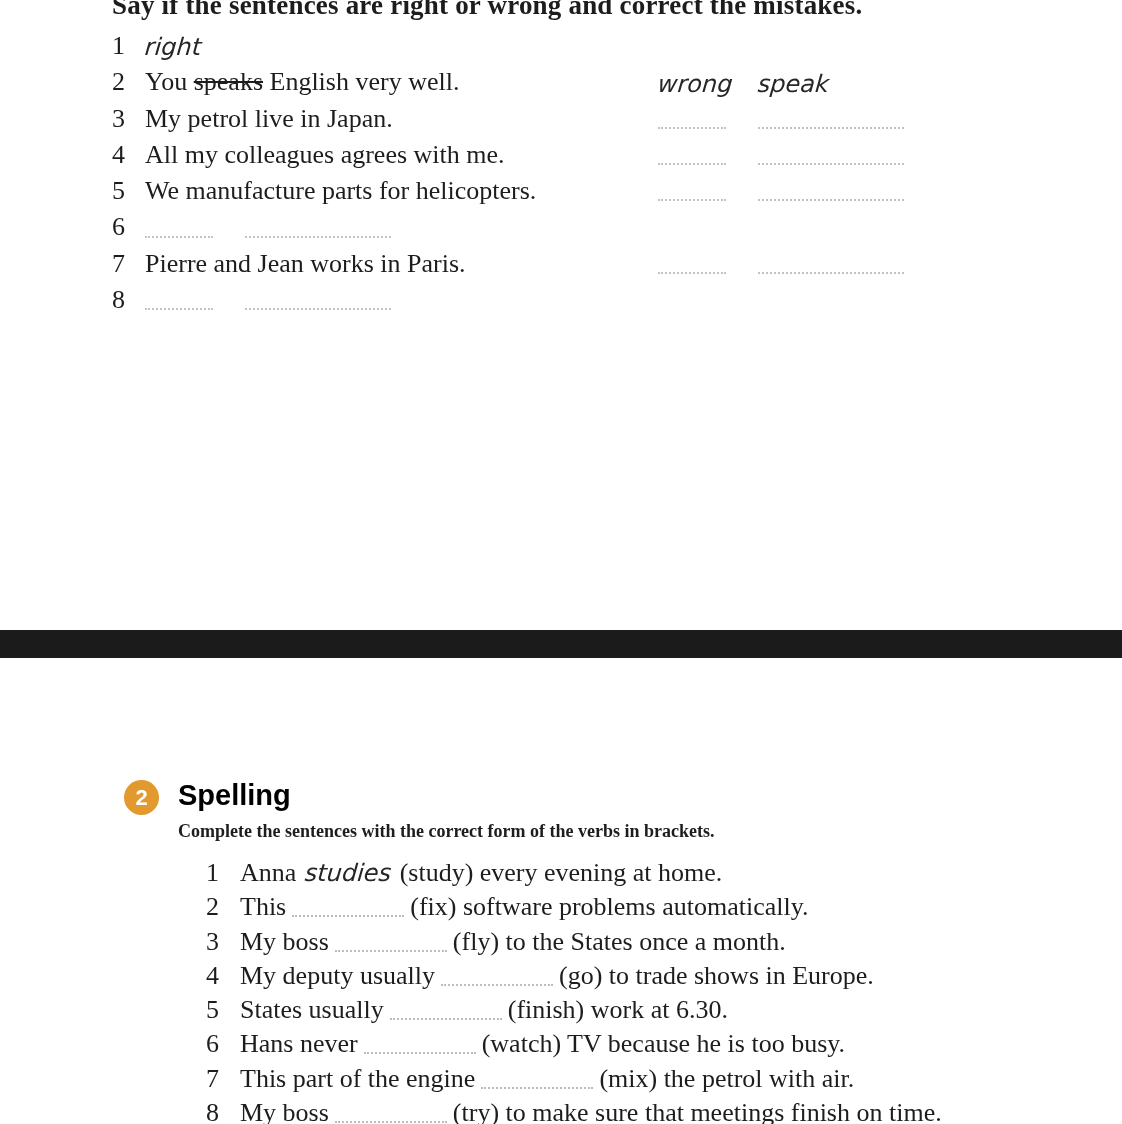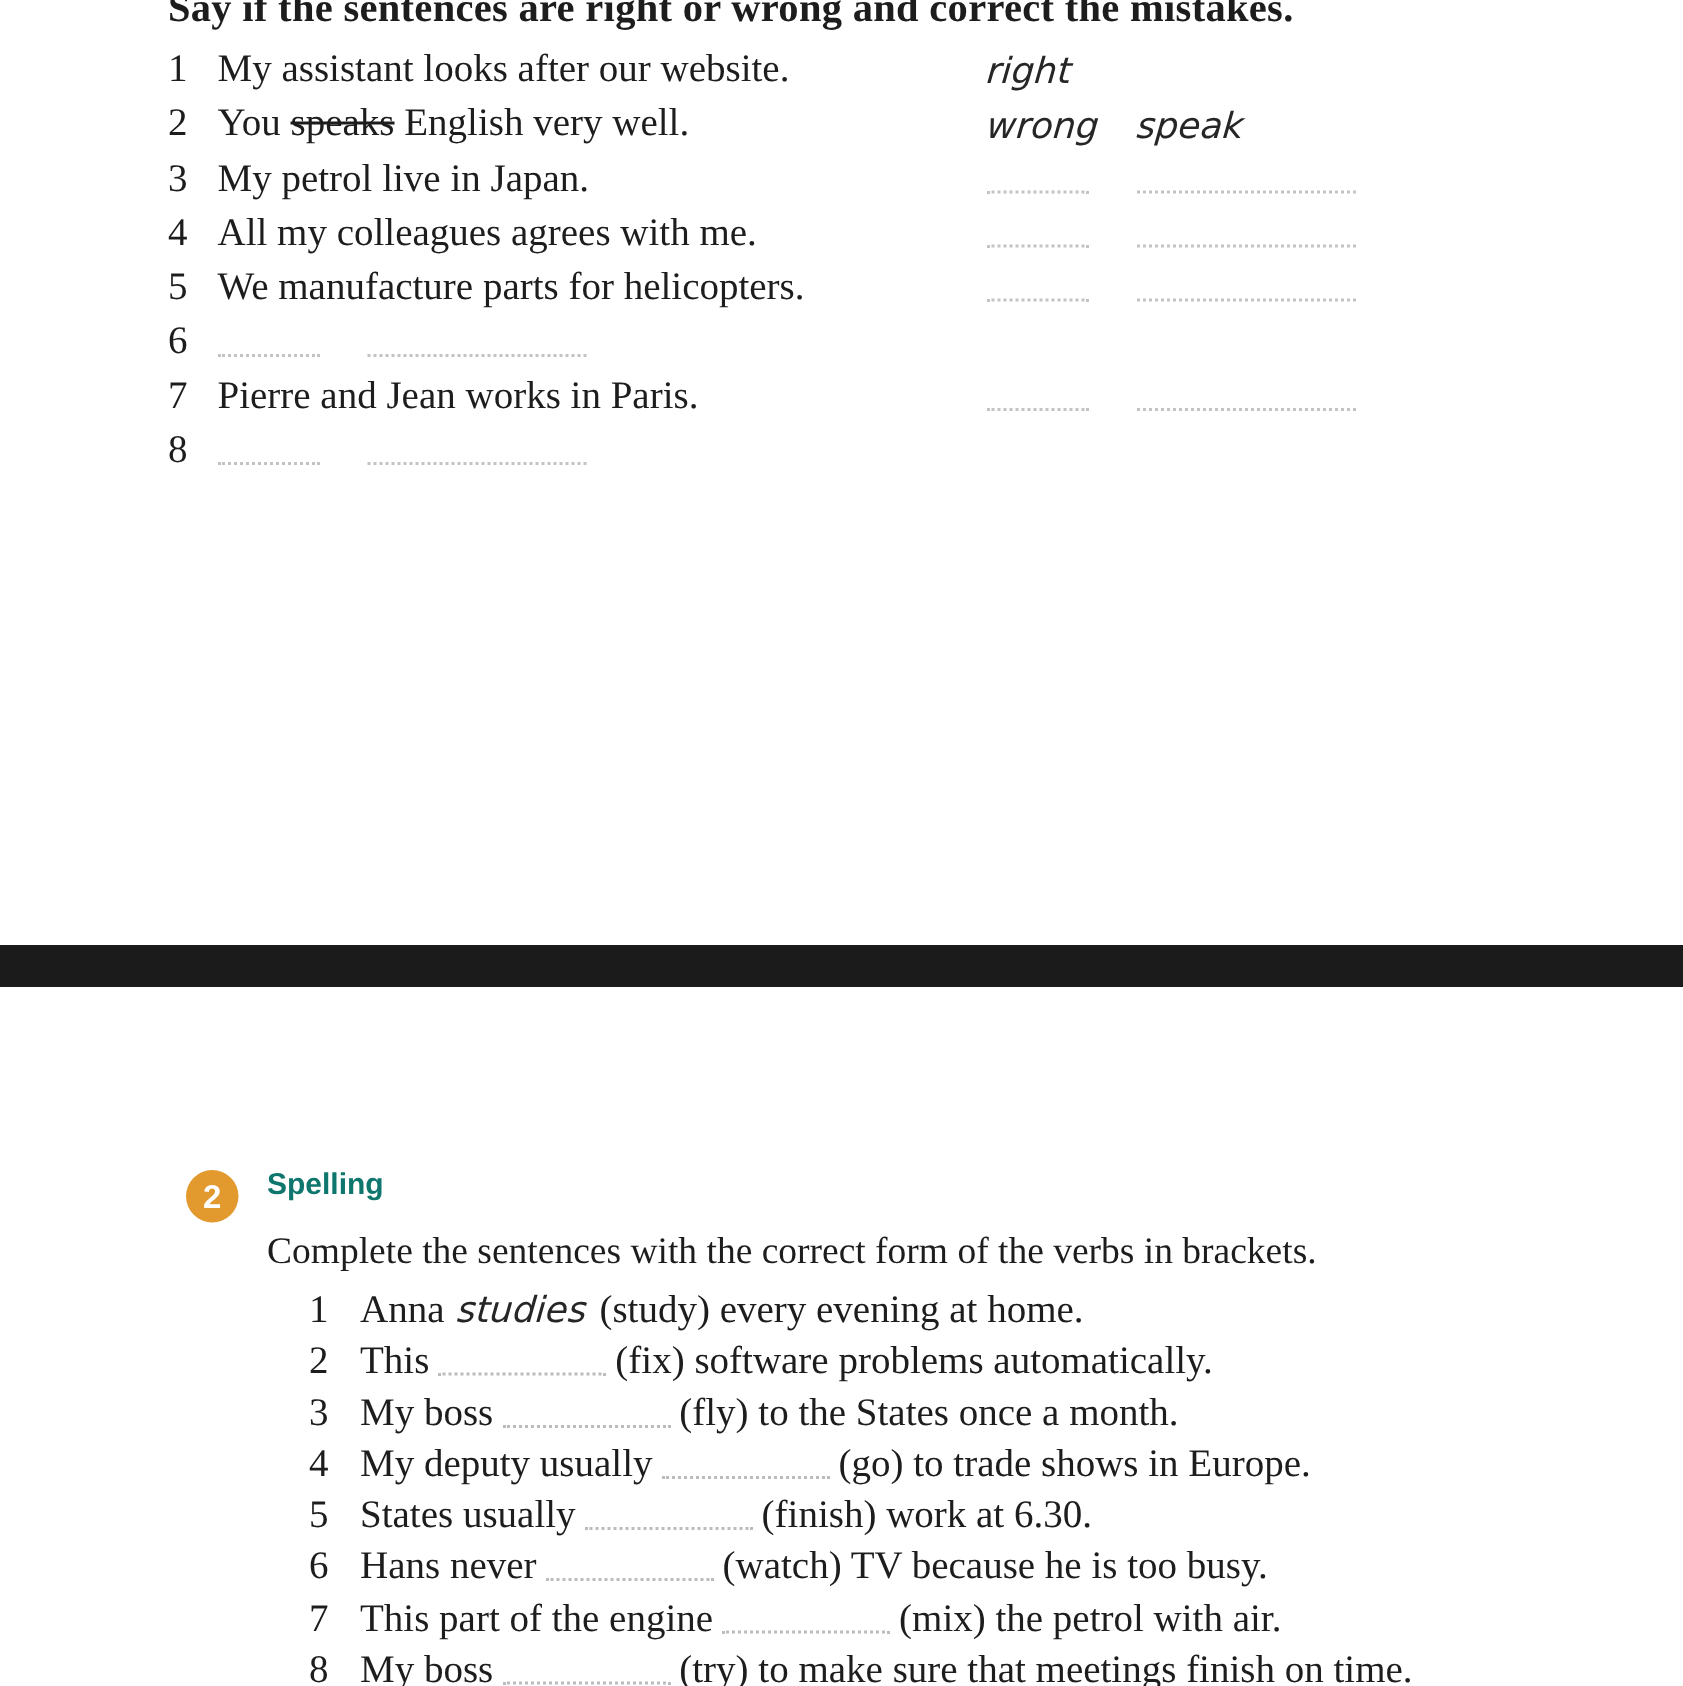--- a/index.html
+++ b/index.html
@@ -58,26 +58,26 @@
     width:35px; height:35px; border-radius:50%;
     background:#e2992e;
     color:#ffffff;
     font-family:"Liberation Sans", sans-serif;
     font-weight:700; font-size:22px;
     display:flex; align-items:center; justify-content:center;
   }
   .ex2-title {
     position:absolute; left:178px; top:779px;
     font-family:"Liberation Sans", sans-serif;
-    font-weight:700; font-size:20px;
-    color:#0f766e;
+    font-weight:700; font-size:29px;
+    color:#000000;
   }
   .ex2-instruction {
     position:absolute; left:178px; top:821px;
-    font-size:25px; font-weight:400;
+    font-size:18px; font-weight:700;
     white-space:nowrap;
   }
   .ex2-rows { position:absolute; left:206px; top:856px; width:900px; }
   .row2 {
     display:flex; height:34.3px; line-height:34px;
     font-size:26px;
   }
   .row2 .num { width:34px; flex:0 0 34px; }
   .sent2 { flex:1 1 auto; white-space:nowrap; }
   .blank {
@@ -102,21 +102,20 @@
 
 <div>
 
   <section>
     <h2 class="ex1-heading">Say if the sentences are right or wrong and correct the mistakes.</h2>
 
     <div class="ex1-rows">
 
       <div class="row">
         <span class="num">1</span>
-        <span class="sent"><span>My assistant looks after our website.</span><s class="struck"></s><span></span></span>
         <span class="col1">
             <span class="hand">right</span>
           </span>
         <span class="col2"></span>
       </div>
 
       <div class="row">
         <span class="num">2</span>
         <span class="sent"><span>You </span><s class="struck">speaks</s><span> English very well.</span></span>
         <span class="col1">

